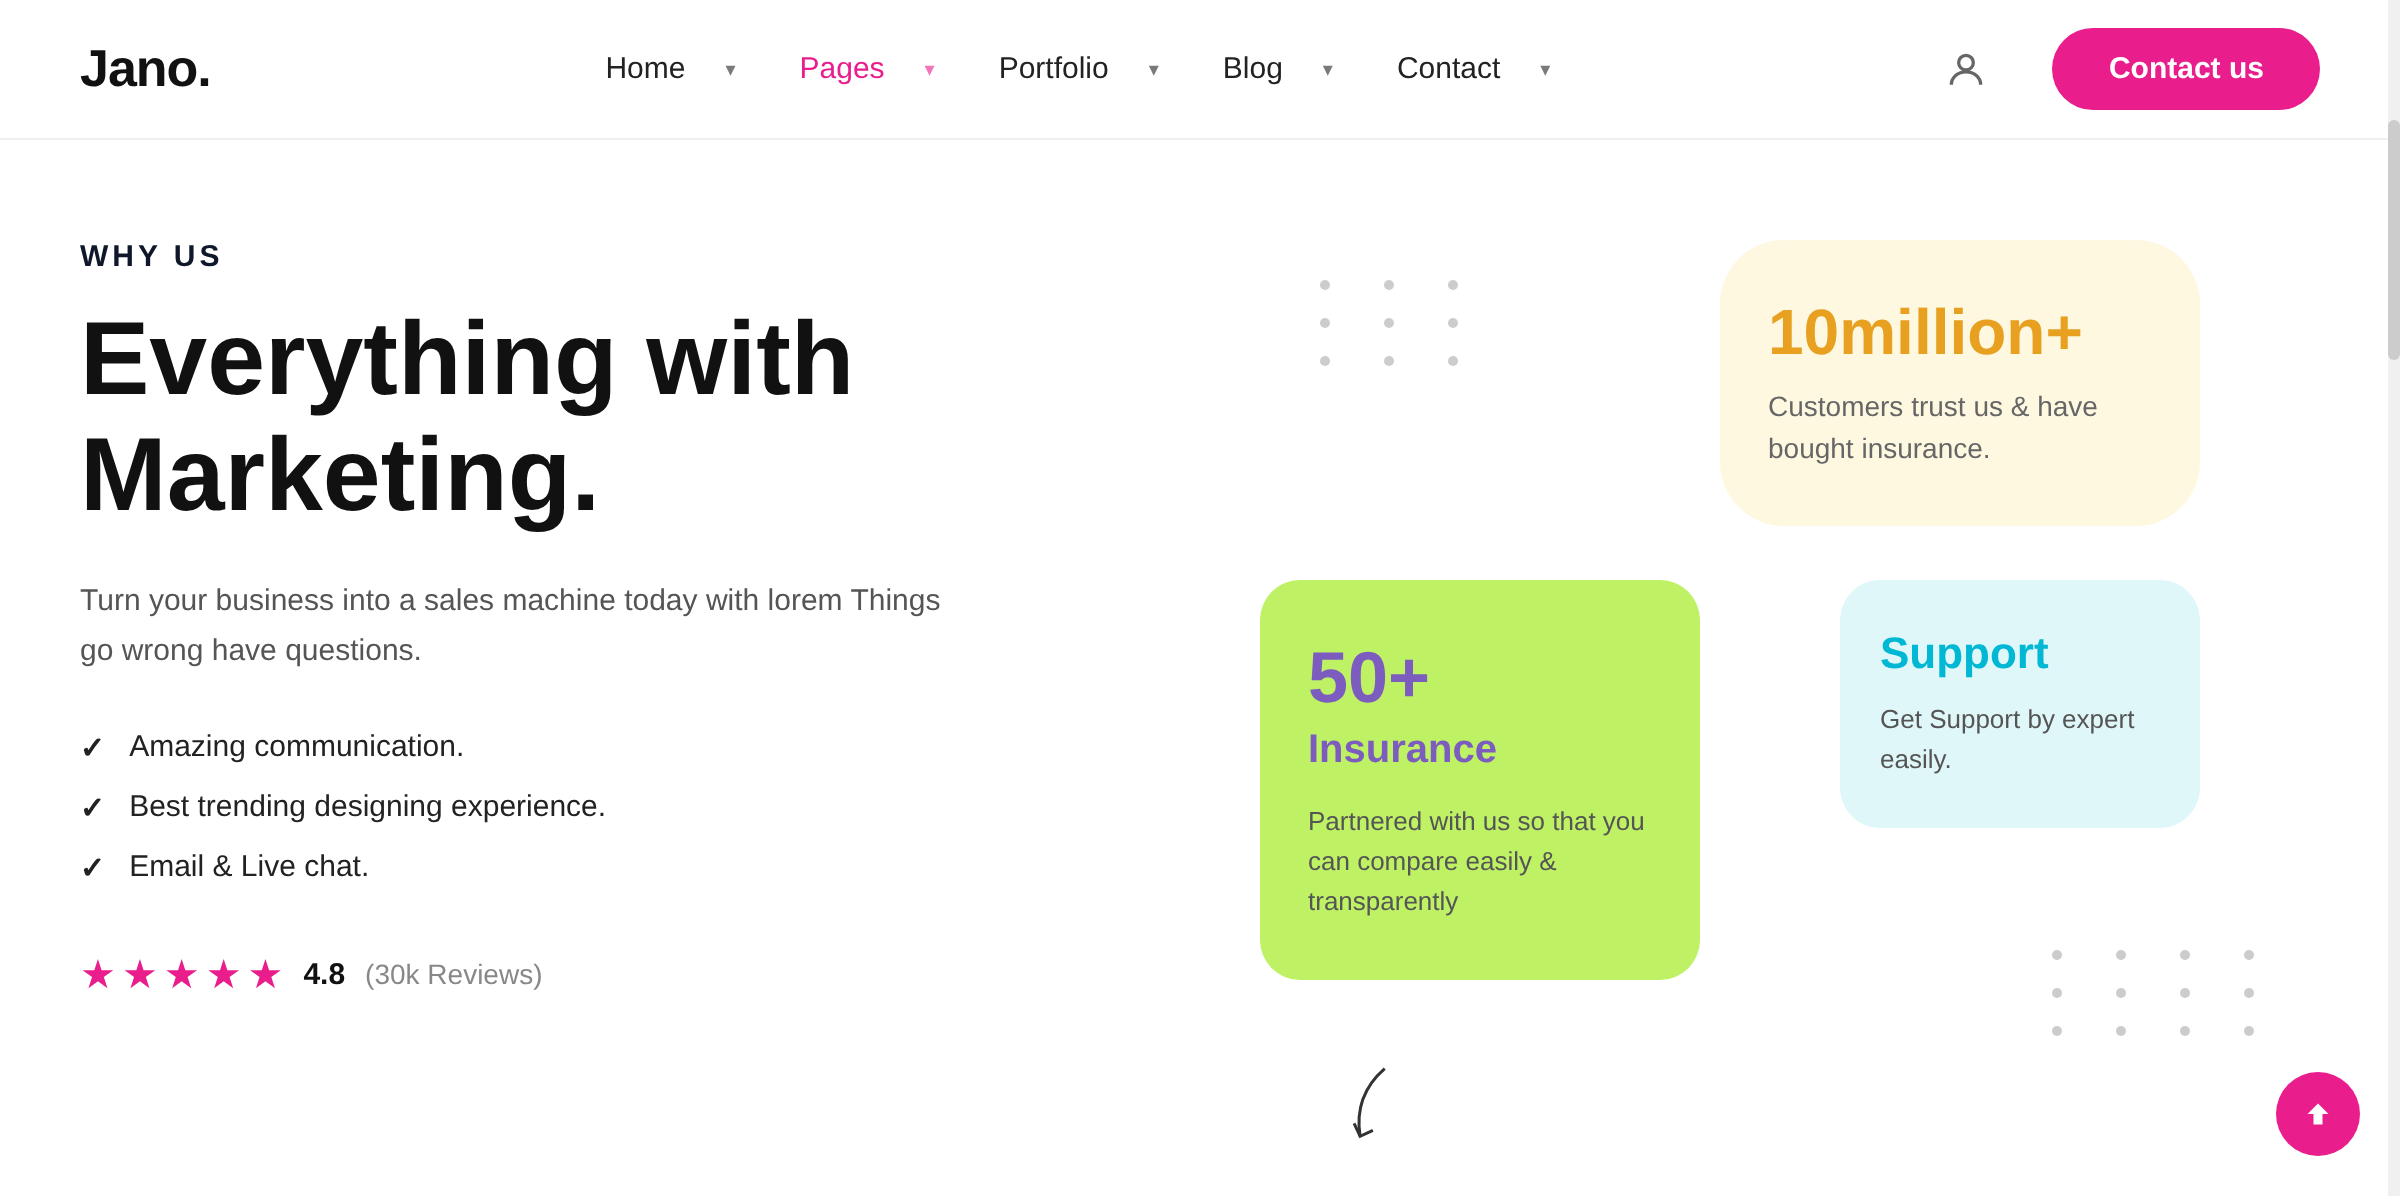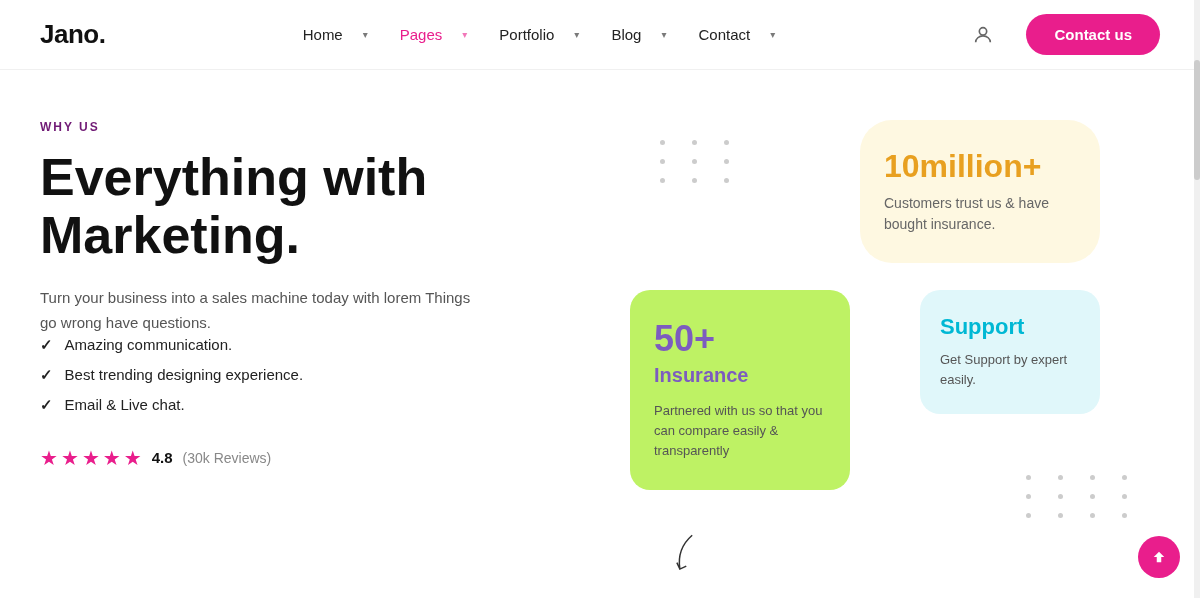--- a/index.html
+++ b/index.html
@@ -70,38 +70,39 @@
       height: calc(598px - 70px);
       position: relative;
     }
 
     
     .left-section {
       flex: 0 0 560px;
       padding-top: 10px;
     }
     .why-us-label {
-      color: #701a75;
-      font-size: 12px;
+      color: #0f172a;
+      font-size: 15px;
       font-weight: 600;
       letter-spacing: 2px;
       text-transform: uppercase;
       margin-bottom: 14px;
     }
     .main-heading {
       font-size: 52px;
       font-weight: 800;
       color: #111;
       line-height: 1.12;
       margin-bottom: 22px;
     }
     .description {
       font-size: 15px;
       color: #555;
       line-height: 1.65;
+      margin-bottom: 26px;
       max-width: 440px;
     }
     .checklist {
       list-style: none;
       margin-bottom: 32px;
     }
     .checklist li {
       display: flex;
       align-items: center;
       gap: 12px;

